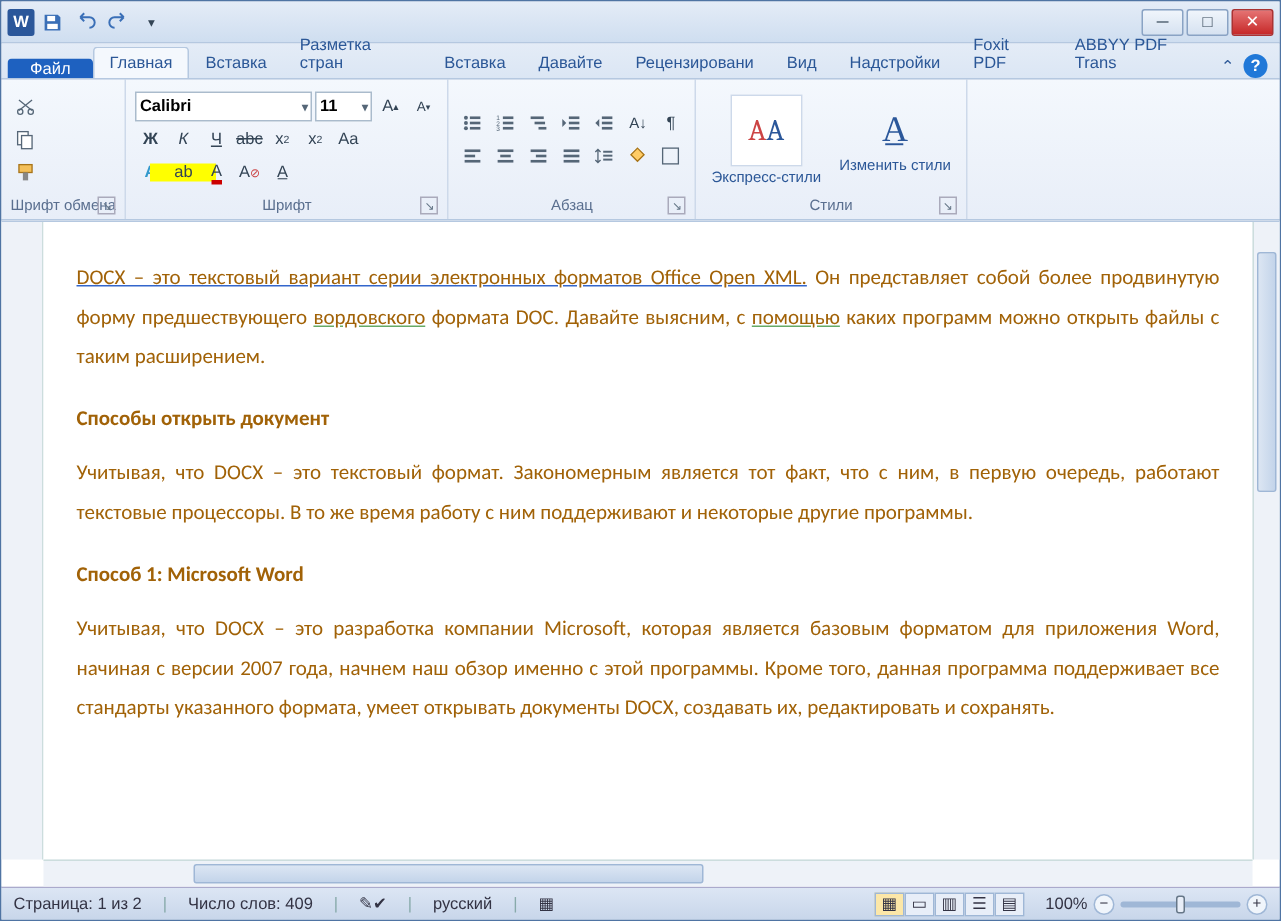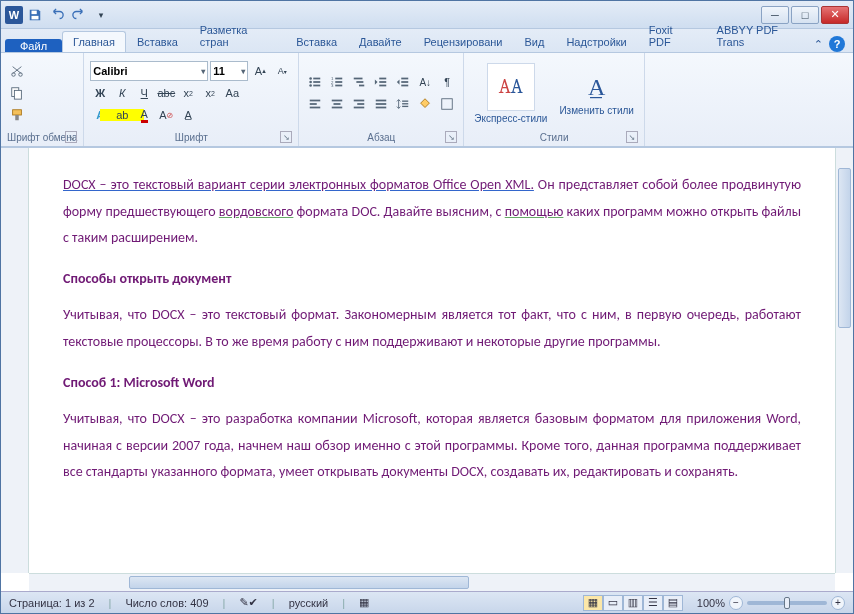--- a/index.html
+++ b/index.html
@@ -39,21 +39,21 @@
 .size-combo { width: 38px; }
 .stylegallery { width: 48px; height: 48px; border: 1px solid #cdd9ea; background: #fff; display: flex; align-items: center; justify-content: center; font-size: 20px; color: #2b579a; font-family: Cambria, serif; }
 .stylegallery .aa { font-weight: normal; }
 .doc-area { flex: 1; background: #fff; position: relative; overflow: hidden; border-top: 1px solid #b5c8e0; }
 .doc-scroll { position: absolute; left: 28px; right: 18px; top: 0; bottom: 18px; overflow: hidden; background: #fff; }
 .ruler-v { position: absolute; left: 0; top: 0; width: 28px; bottom: 18px; background: #eef2f8; border-right: 1px solid #cdd; }
 .scroll-v { position: absolute; right: 0; top: 0; width: 18px; bottom: 18px; background: #eef2f8; border-left: 1px solid #cdd; }
 .scroll-v .thumb { position: absolute; left: 2px; right: 2px; top: 20px; height: 160px; background: linear-gradient(90deg,#dce6f3,#c3d4ea); border: 1px solid #9fb7d6; border-radius: 2px; }
 .scroll-h { position: absolute; left: 28px; right: 18px; bottom: 0; height: 18px; background: #eef2f8; border-top: 1px solid #cdd; }
 .scroll-h .thumb { position: absolute; top: 2px; bottom: 2px; left: 100px; width: 340px; background: linear-gradient(#dce6f3,#c3d4ea); border: 1px solid #9fb7d6; border-radius: 2px; }
-.doc-content { padding: 24px 34px; font-family: Calibri, sans-serif; font-size: 14px; color: #701a75; line-height: 1.9; }
+.doc-content { padding: 24px 22px; font-family: Calibri, sans-serif; font-size: 14px; color: #a16207; line-height: 1.9; }
 .doc-content p { margin-bottom: 14px; text-align: justify; }
 .doc-content .h { font-weight: bold; margin-bottom: 10px; }
 .doc-content .u { text-decoration: underline; text-decoration-color: #6a6; }
 .doc-content .ub { text-decoration: underline; text-decoration-color: #36c; }
 .statusbar { height: 22px; background: linear-gradient(#dce6f4,#c8d6ea); border-top: 1px solid #aac; display: flex; align-items: center; padding: 0 8px; font-size: 11px; color: #334; gap: 14px; }
 .statusbar .spacer { flex: 1; }
 .viewbtns { display: flex; gap: 0; }
 .viewbtn { width: 20px; height: 16px; border: 1px solid #9fb7d6; background: #e8eef8; display: flex; align-items: center; justify-content: center; }
 .viewbtn.active { background: #fce7a8; }
 .zoom { display: flex; align-items: center; gap: 4px; }

